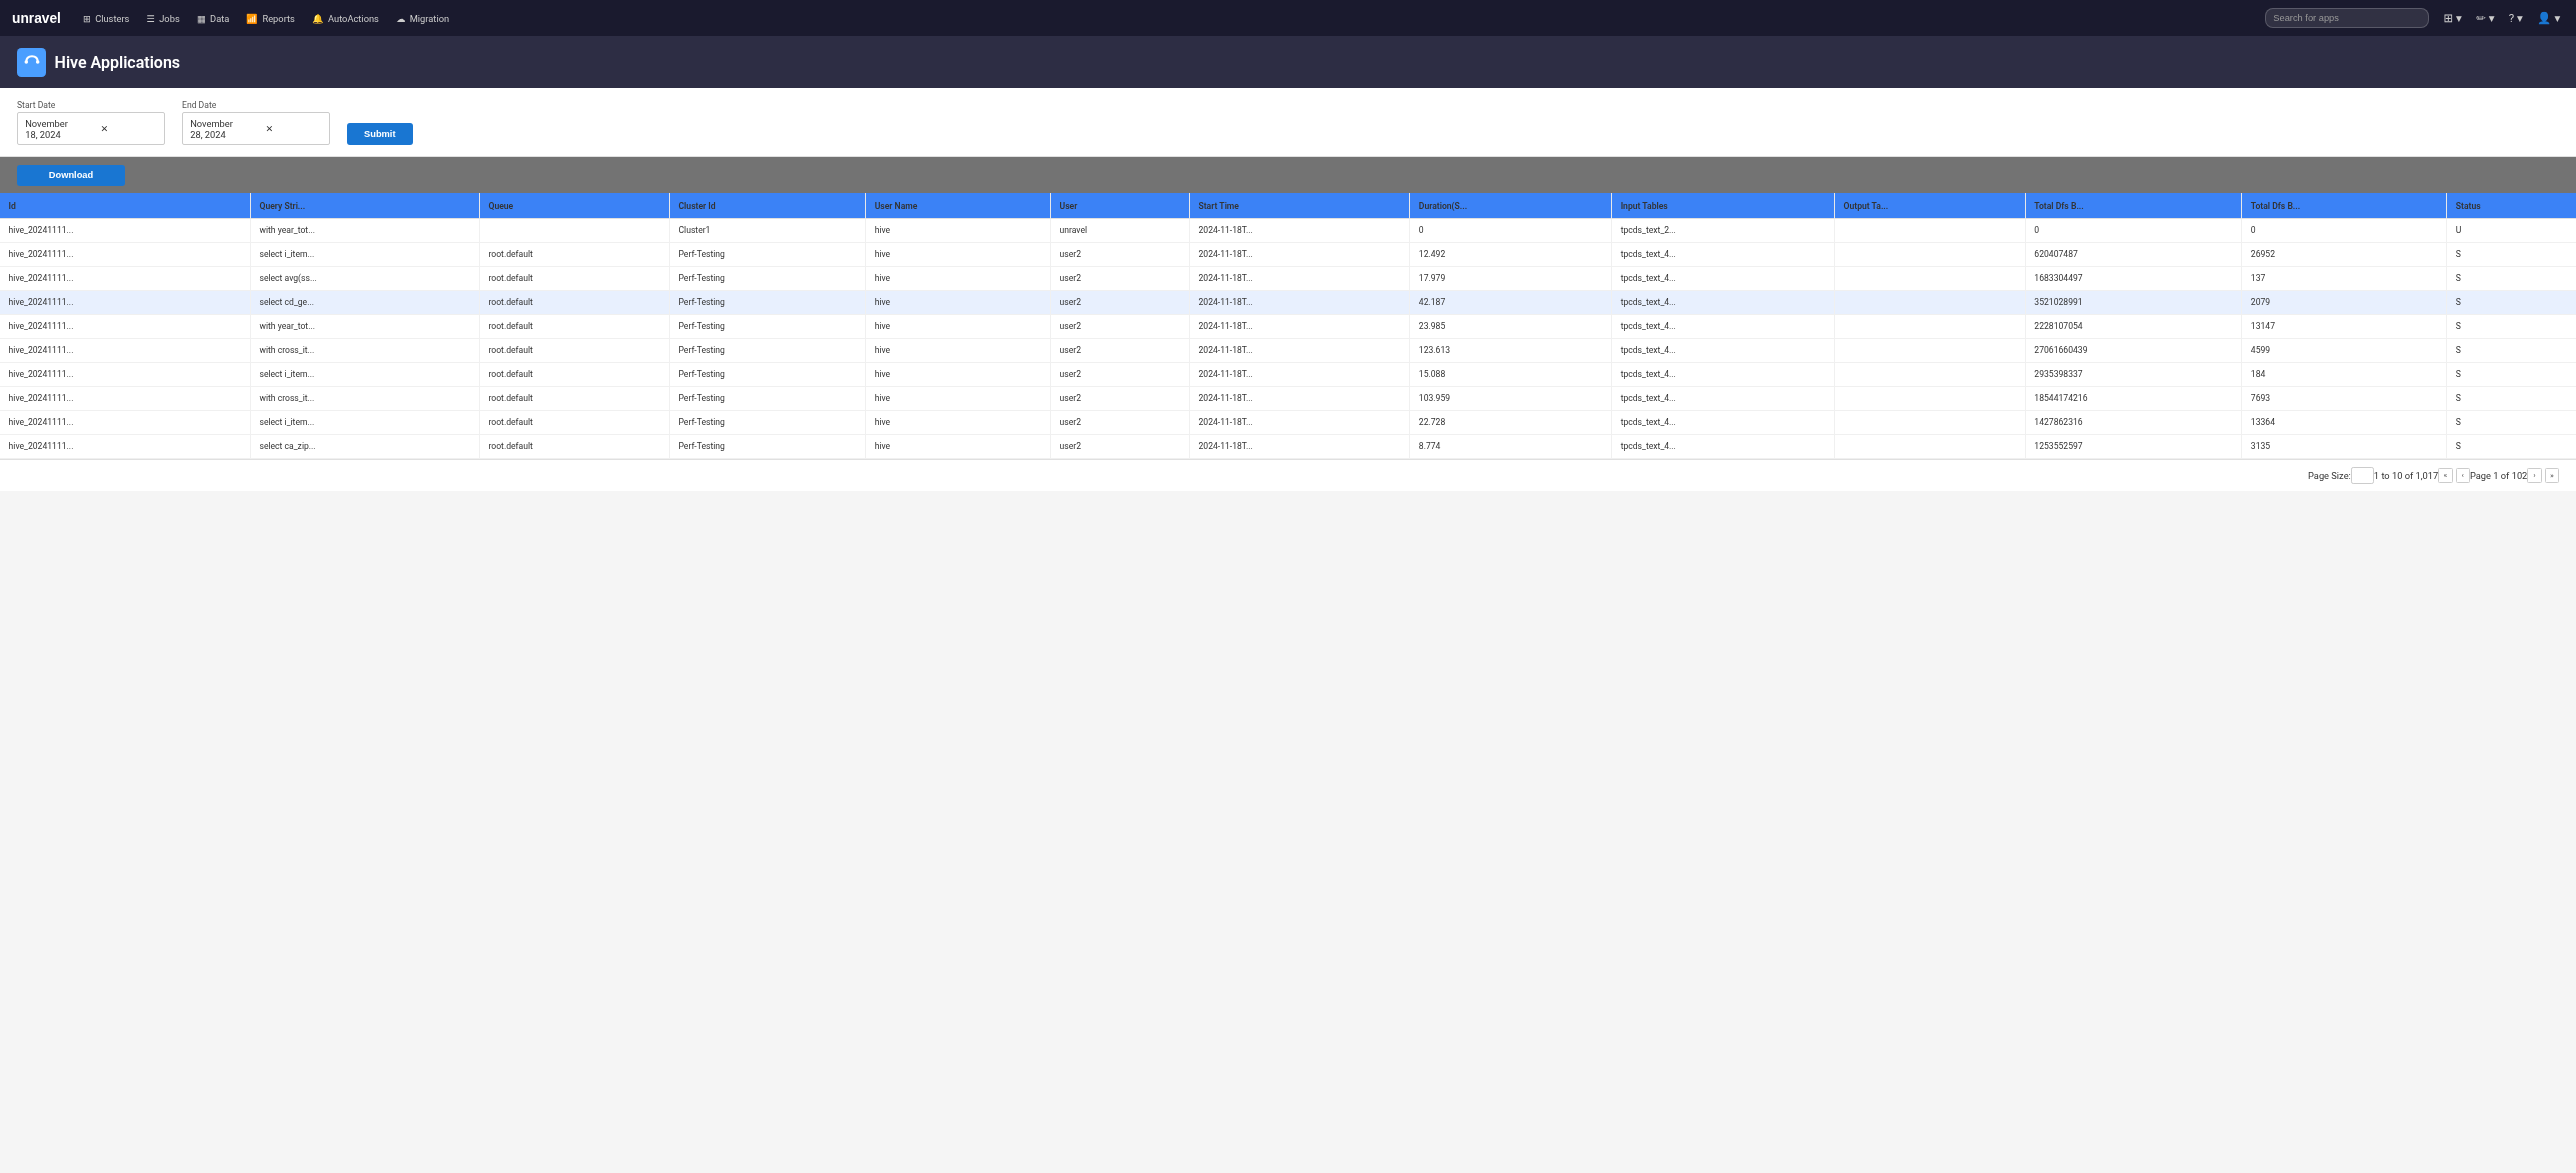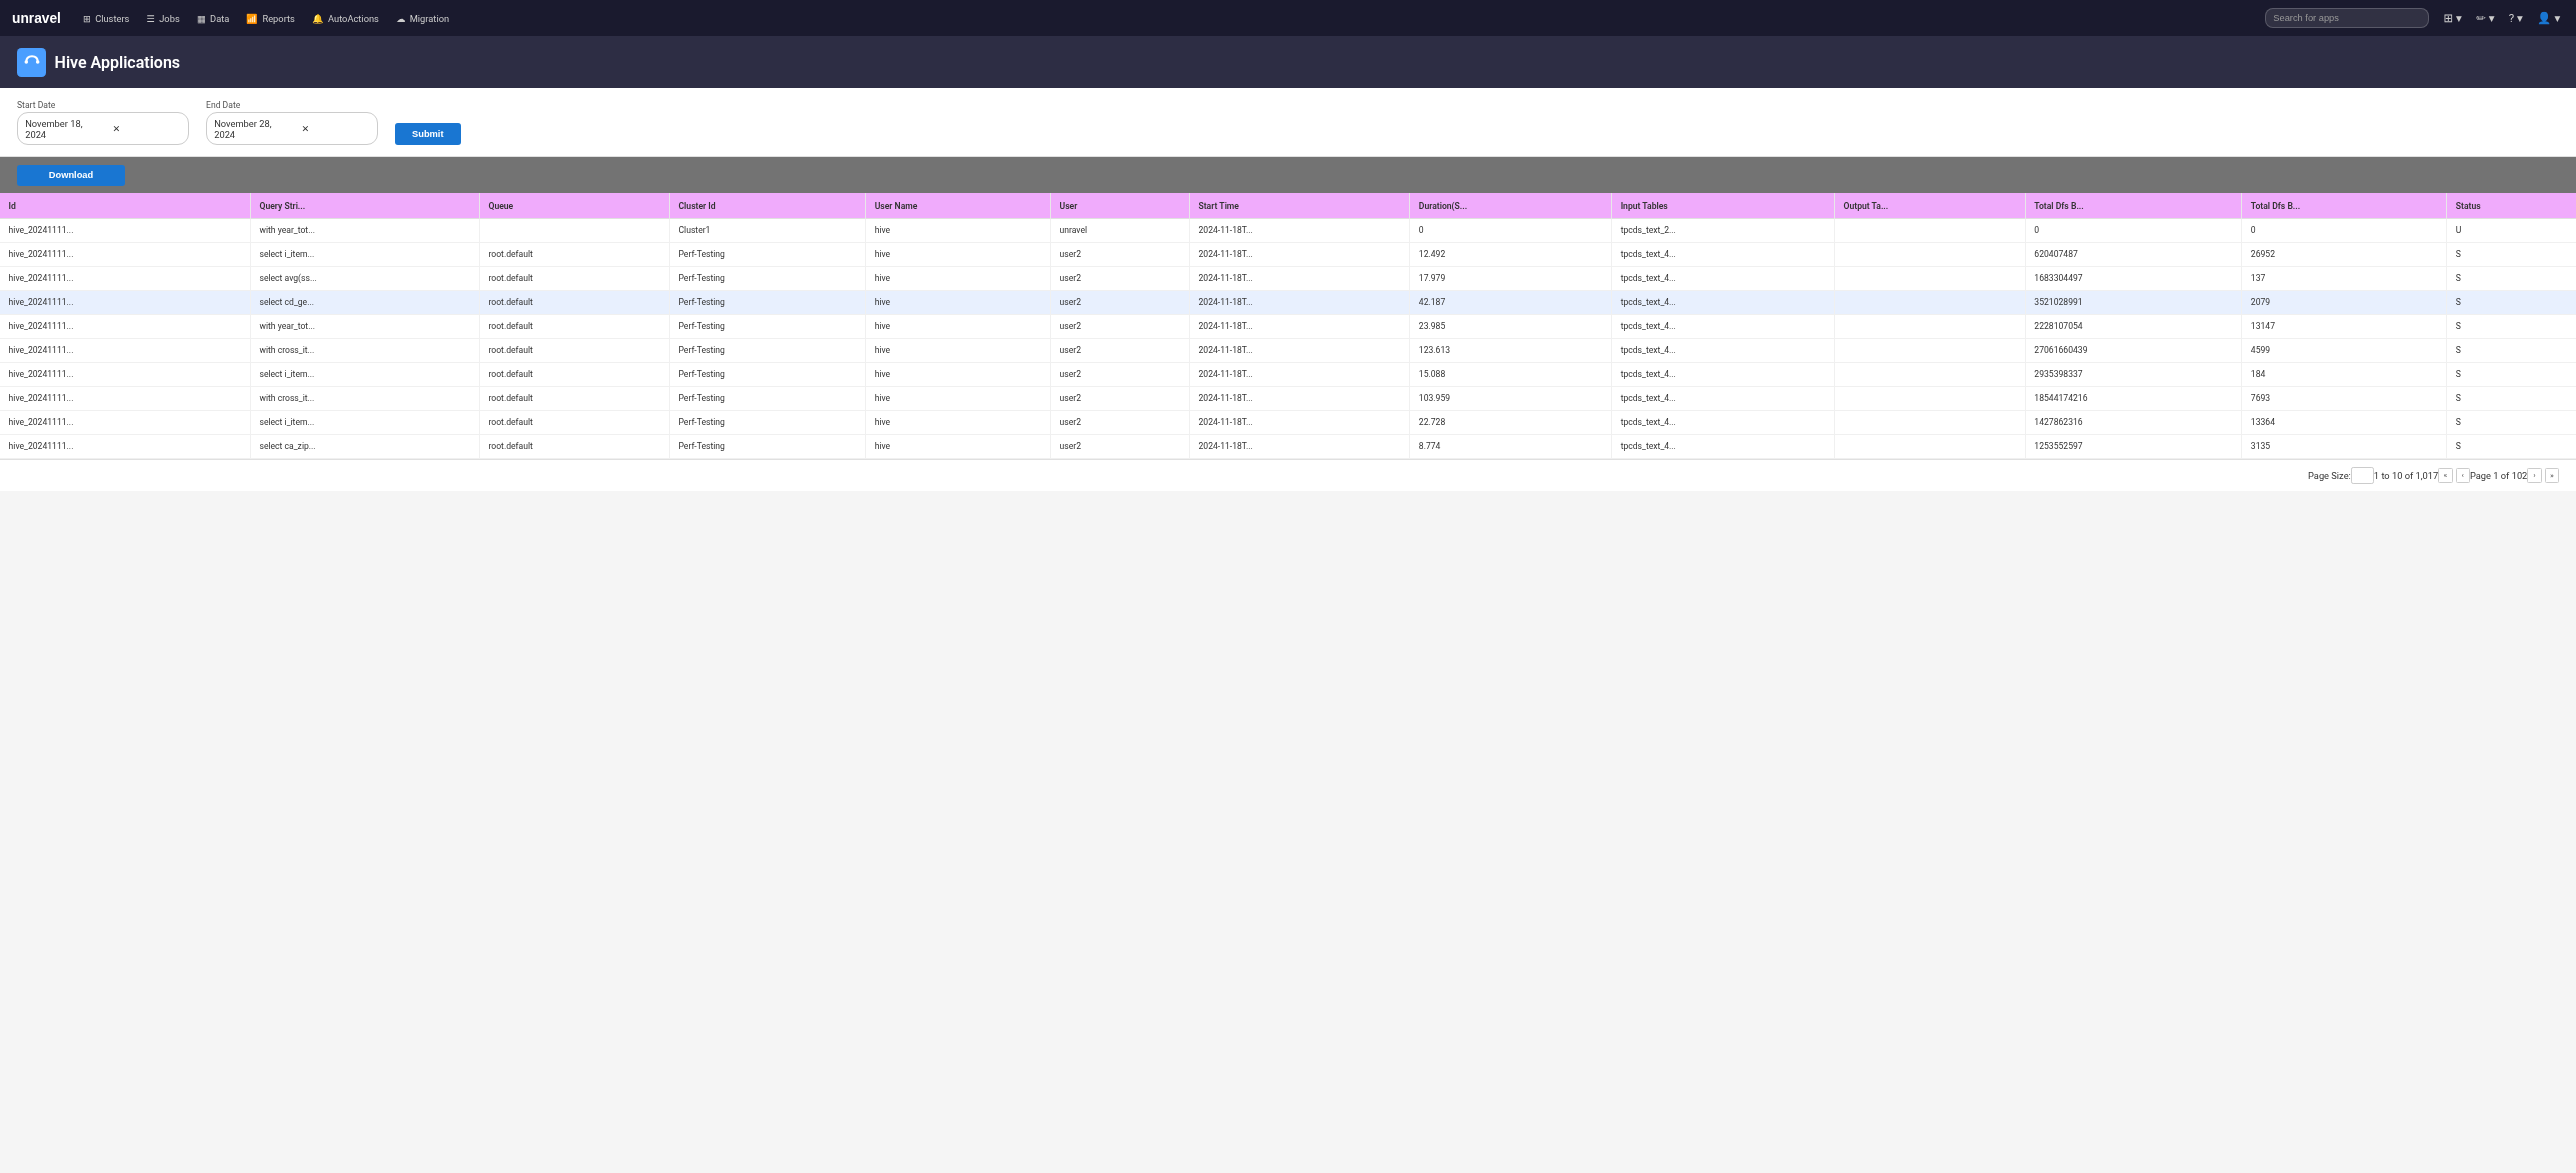--- a/index.html
+++ b/index.html
@@ -97,23 +97,23 @@
       display: flex;
       align-items: flex-end;
       gap: 17px;
     }
     .filter-group { display: flex; flex-direction: column; gap: 2.9px; justify-content: space-between; }
     .filter-label { font-size: 8.6px; color: #555; }
     .date-input-wrap {
       display: flex;
       align-items: center;
       border: 0.7px solid #ccc;
-      border-radius: 11px;
+      border-radius: 2px;
       padding: 4.3px 7.2px;
-      width: 172px;
+      width: 148px;
       background: #fff;
       gap: 19px;
     }
     .date-input-wrap span { flex: 1; font-size: 9.3px; color: #333; }
     .date-clear {
       color: #999;
       cursor: pointer;
       font-size: 10px;
       line-height: 1;
     }
@@ -151,21 +151,21 @@
       background: #fff;
       overflow-x: auto;
       margin: 0;
     }
     table {
       width: 100%;
       border-collapse: collapse;
       font-size: 9.3px;
     }
     thead tr {
-      background: #f0abfc;
+      background: #3b82f6;
       border-bottom: 1.4px solid #e0e0e0;
       padding-left: 8px;
     }
     thead th {
       padding: 7.2px 8.6px;
       text-align: left;
       font-weight: 600;
       color: #333;
       white-space: nowrap;
       border-right: 0.7px solid #e8e8e8;

